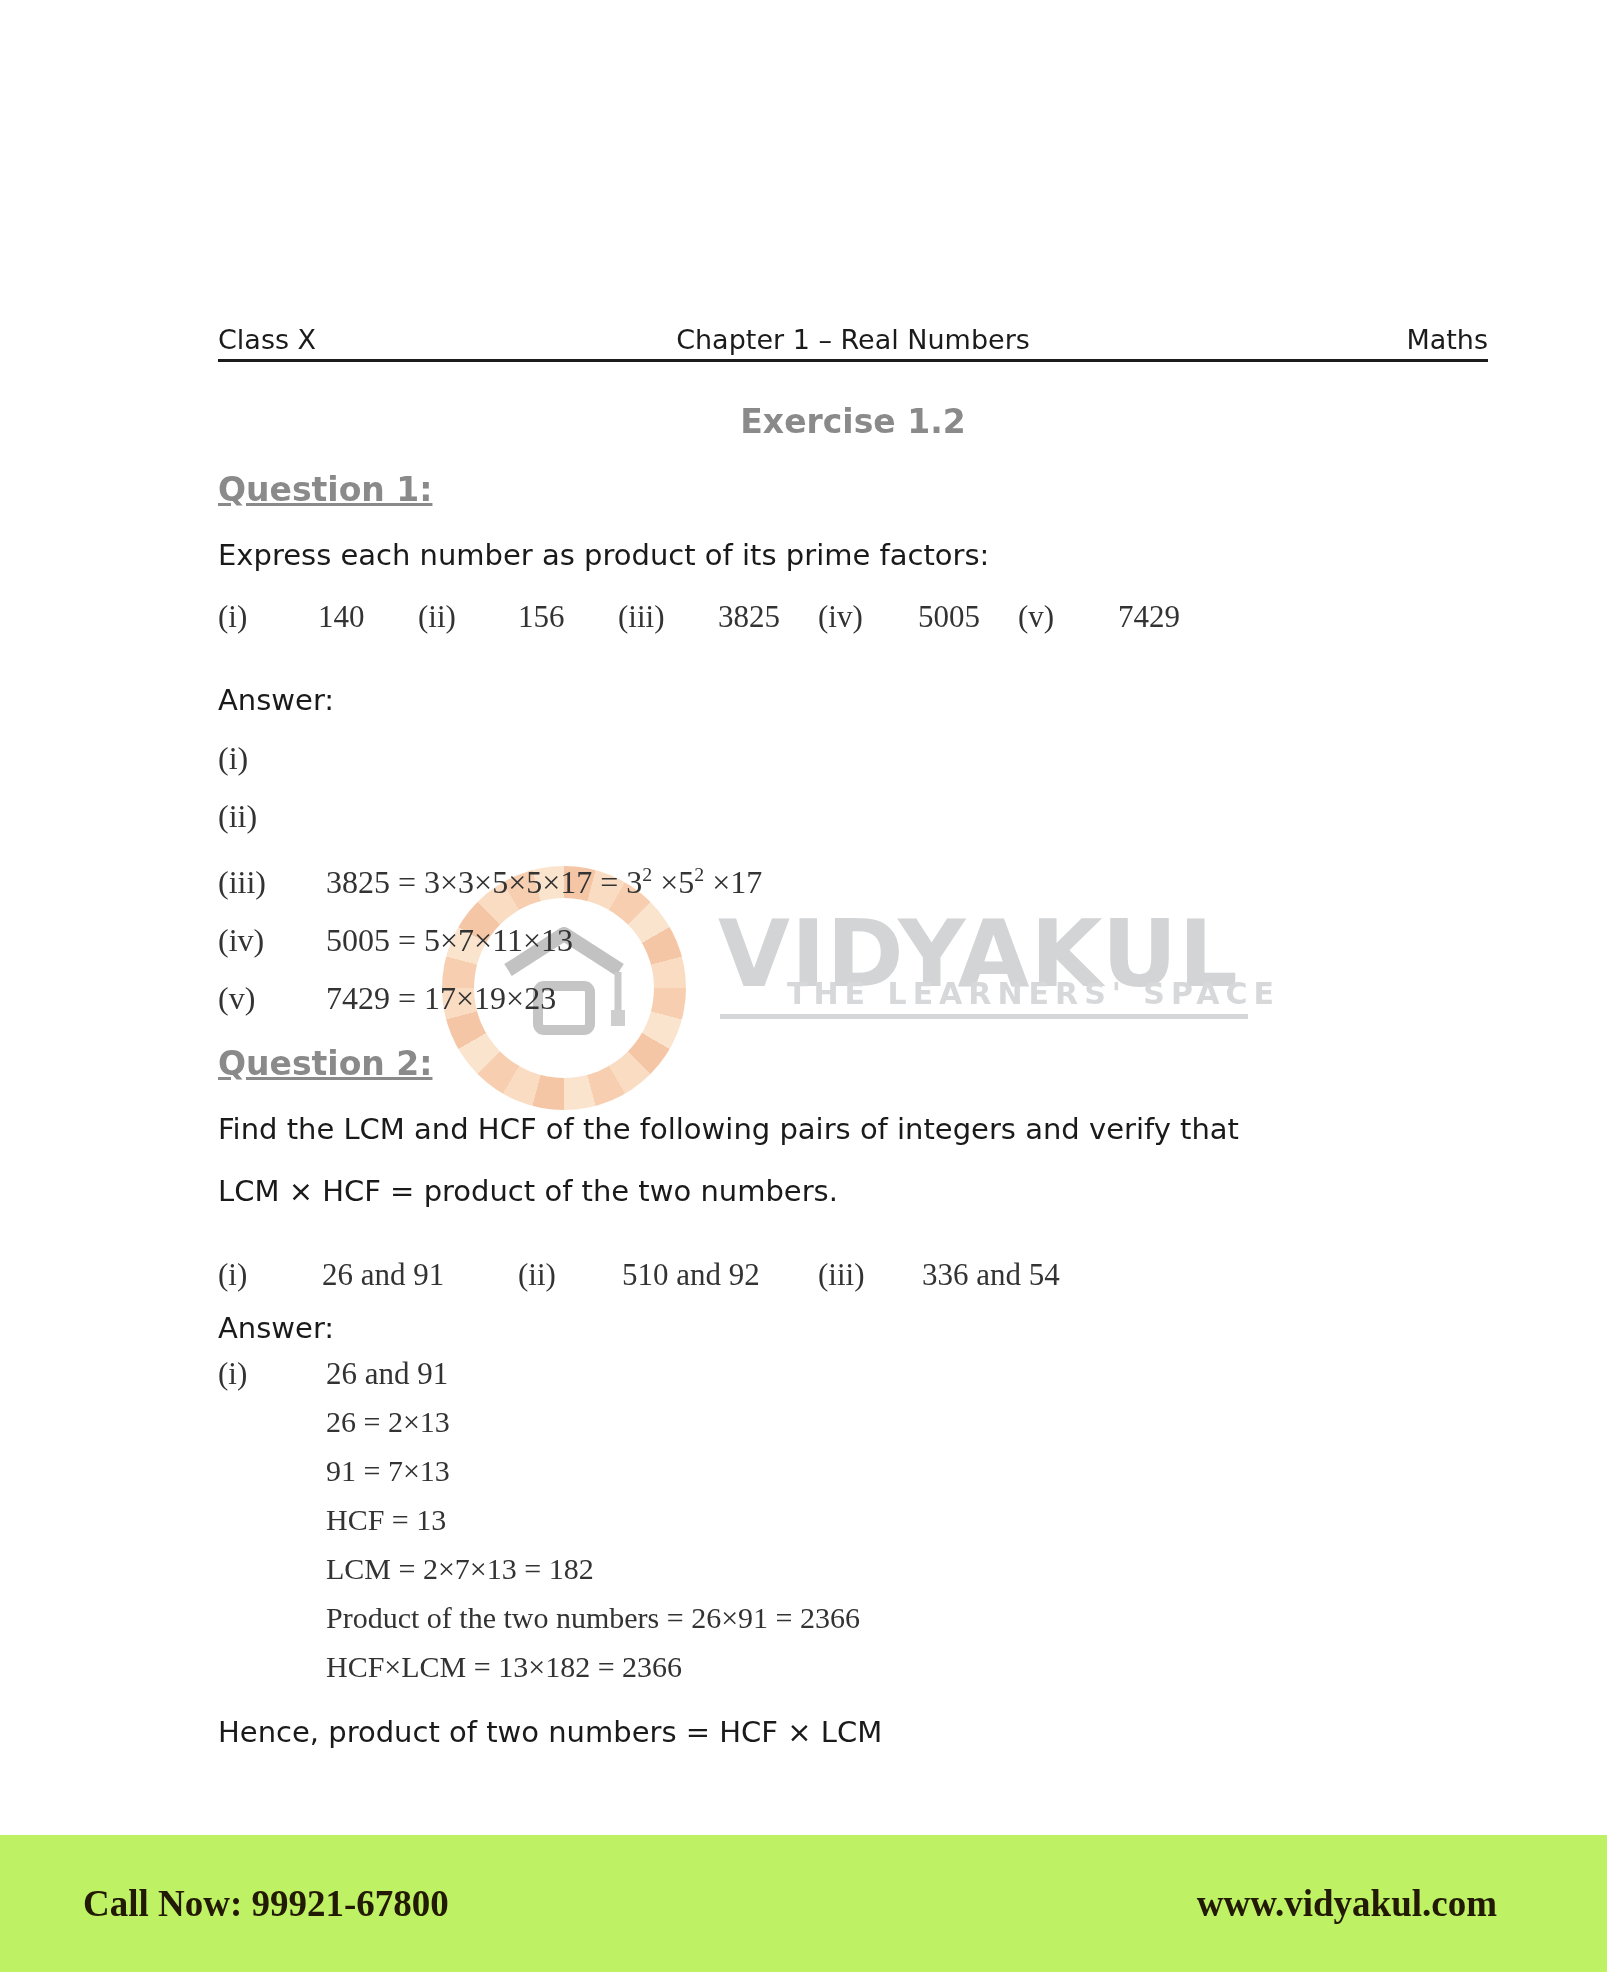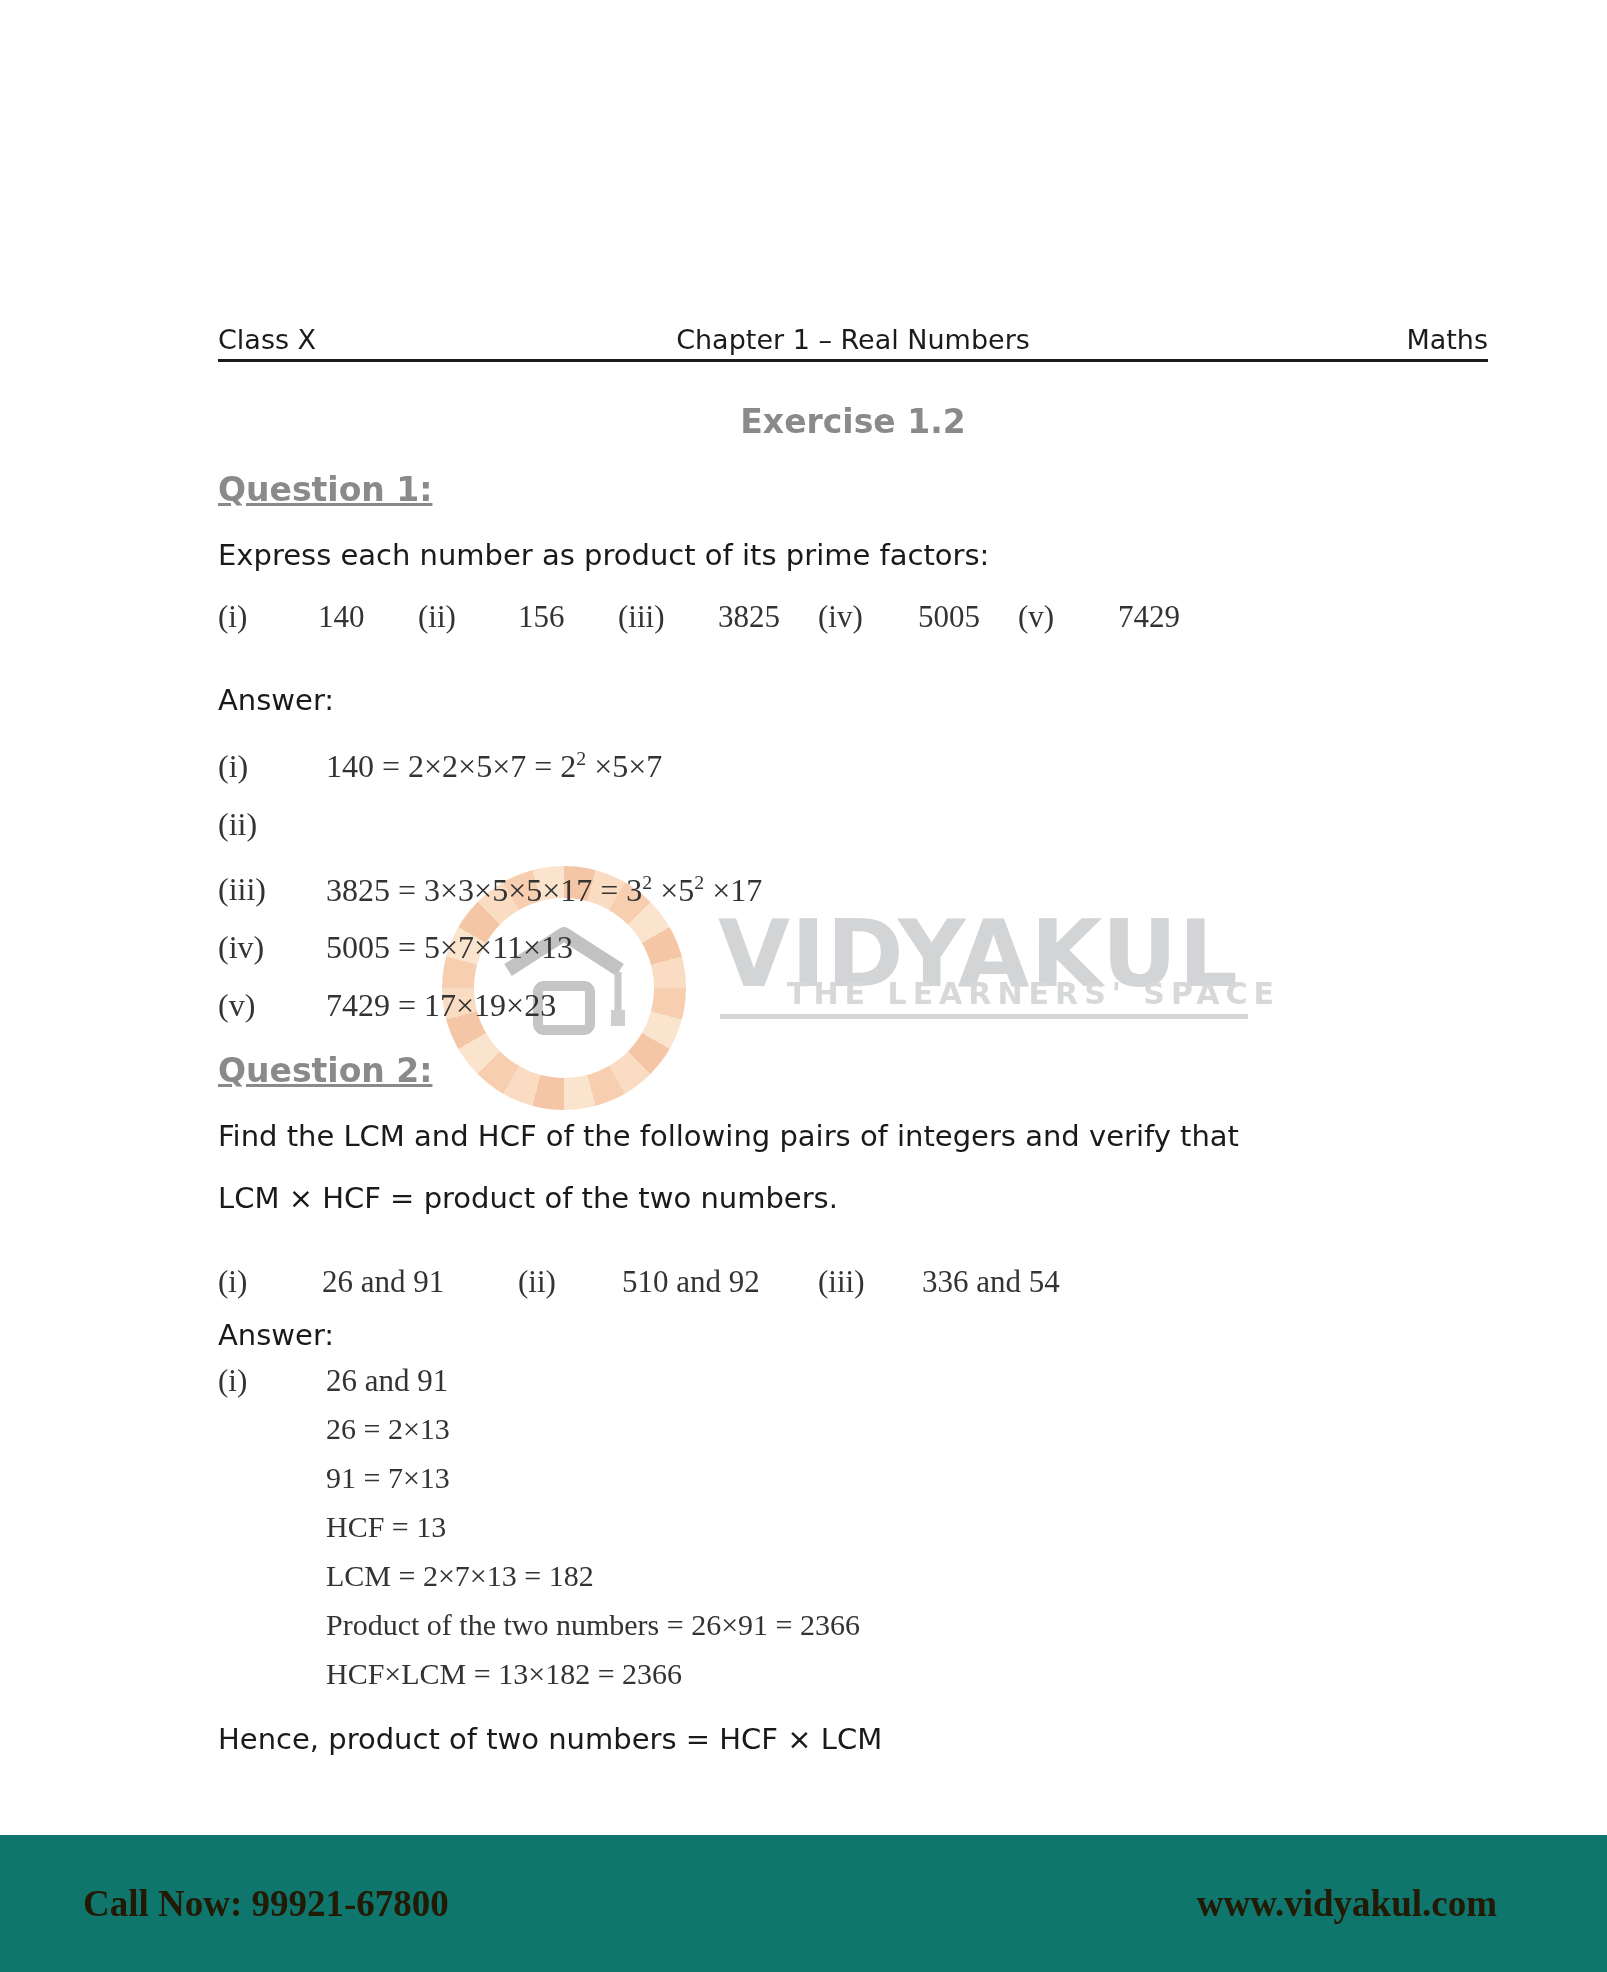--- a/index.html
+++ b/index.html
@@ -144,21 +144,20 @@
       <span class="val">5005</span>
       <span class="lbl">(v)</span>
       <span class="val">7429</span>
     </div>
 
     <div class="answer-label ans1-label">Answer:</div>
 
     <div class="eq-block">
       <div class="eq-row math">
         <span class="eq-lbl">(i)</span>
-        <span class="eq-txt">140 = 2×2×5×7 = 2<sup>2</sup> ×5×7</span>
       </div>
       <div class="eq-row math">
         <span class="eq-lbl">(ii)</span>
       </div>
       <div class="eq-row math">
         <span class="eq-lbl">(iii)</span>
         <span class="eq-txt">3825 = 3×3×5×5×17 = 3<sup>2</sup> ×5<sup>2</sup> ×17</span>
       </div>
       <div class="eq-row math">
         <span class="eq-lbl">(iv)</span>
@@ -196,18 +195,18 @@
       <div class="work-line">HCF = 13</div>
       <div class="work-line">LCM = 2×7×13 = 182</div>
       <div class="work-line">Product of the two numbers = 26×91 = 2366</div>
       <div class="work-line">HCF×LCM = 13×182 = 2366</div>
     </div>
 
     <div class="conclusion">Hence, product of two numbers = HCF × LCM</div>
 
   </div>
 
-  <div class="footer" style="background: #0f766e;">
+  <div class="footer" style="background: #bef264;">
     <span>Call Now: 99921-67800</span>
     <span>www.vidyakul.com</span>
   </div>
 
 </div>
 
 </body></html>

